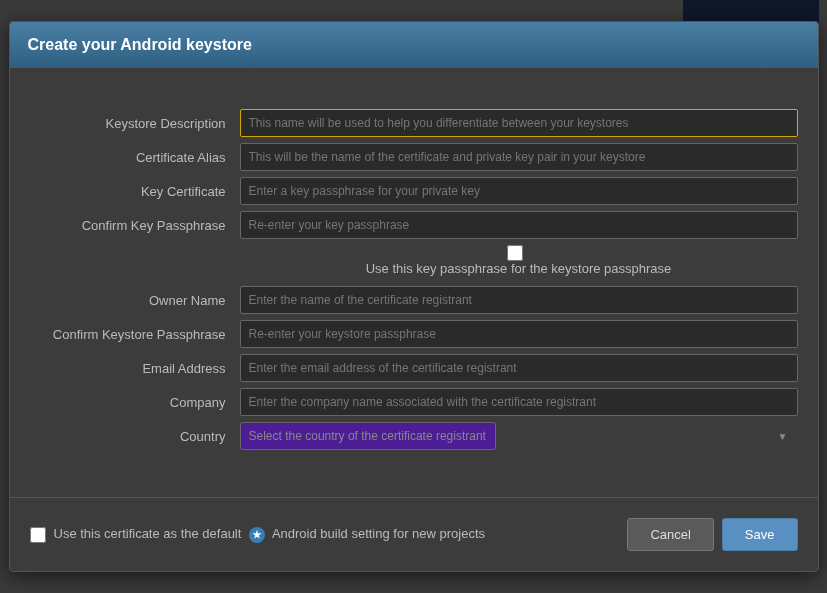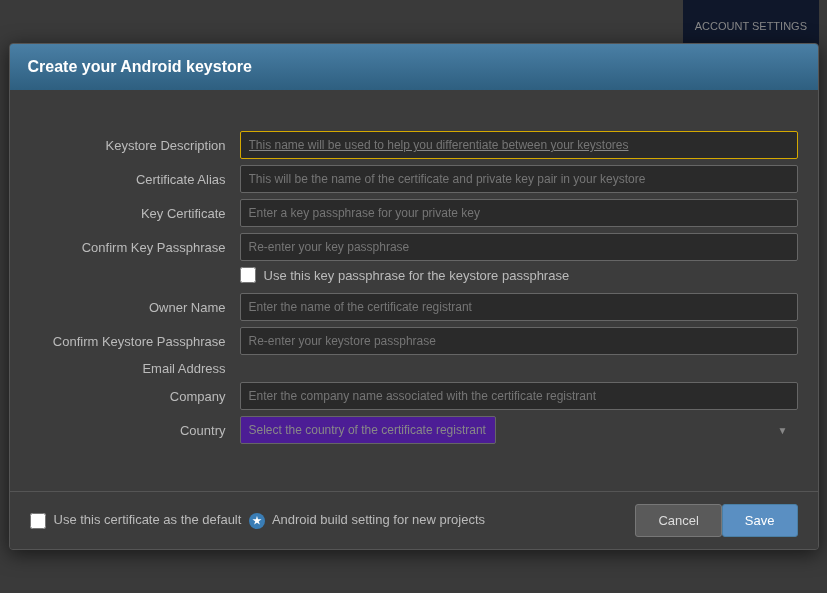--- a/index.html
+++ b/index.html
@@ -86,21 +86,20 @@
       border: 1px solid #666;
       border-radius: 2px;
       padding: 6px 8px;
       color: #888;
       font-size: 12px;
       outline: none;
     }
 
     .form-input-active {
       border-color: #d4a800 !important;
-      text-decoration: underline;
     }
 
     .form-select {
       flex: 1;
       background: #4c1d95;
       border: 1px solid #666;
       border-radius: 2px;
       padding: 6px 8px;
       color: #888;
       font-size: 12px;
@@ -124,37 +123,38 @@
       color: #888;
       font-size: 10px;
       pointer-events: none;
     }
 
     .checkbox-row {
       display: flex;
       align-items: center;
       margin-bottom: 10px;
       padding-left: 210px;
+      flex-direction: column;
     }
 
     .checkbox-row input[type="checkbox"] {
       margin-right: 8px;
       width: 16px;
       height: 16px;
     }
 
     .checkbox-row label {
       color: #bbb;
       font-size: 13px;
     }
 
     .modal-footer {
       display: flex;
       align-items: center;
-      padding: 12px 20px;
+      padding: 20px 20px;
       border-top: 1px solid #555;
       background: #3c3c3c;
       border-radius: 0 0 3px 3px;
     }
 
     .footer-checkbox-area {
       display: flex;
       align-items: center;
       flex: 1;
     }
@@ -183,20 +183,21 @@
       font-weight: bold;
       margin: 0 4px;
     }
 
     .btn {
       padding: 8px 22px;
       border: none;
       border-radius: 3px;
       font-size: 13px;
       cursor: pointer;
+      margin-left: 8px;
     }
 
     .btn-cancel {
       background: #5a5a5a;
       color: #ddd;
       border: 1px solid #777;
     }
 
     .btn-save {
       background: #5a8fc2;
@@ -253,20 +254,21 @@
         <input class="form-input" type="text" placeholder="Enter the name of the certificate registrant" style="">
       </div>
 
       <div class="form-row">
         <label class="form-label">Confirm Keystore Passphrase</label>
         <input class="form-input" type="password" placeholder="Re-enter your keystore passphrase" style="">
       </div>
 
       <div class="form-row">
         <label class="form-label">Email Address</label>
+        <input class="form-input" type="email" placeholder="Enter the email address of the certificate registrant" style="">
       </div>
 
       <div class="form-row">
         <label class="form-label">Company</label>
         <input class="form-input" type="text" placeholder="Enter the company name associated with the certificate registrant" style="">
       </div>
 
       <div class="form-row">
         <label class="form-label">Country</label>
         <div class="select-wrapper">

